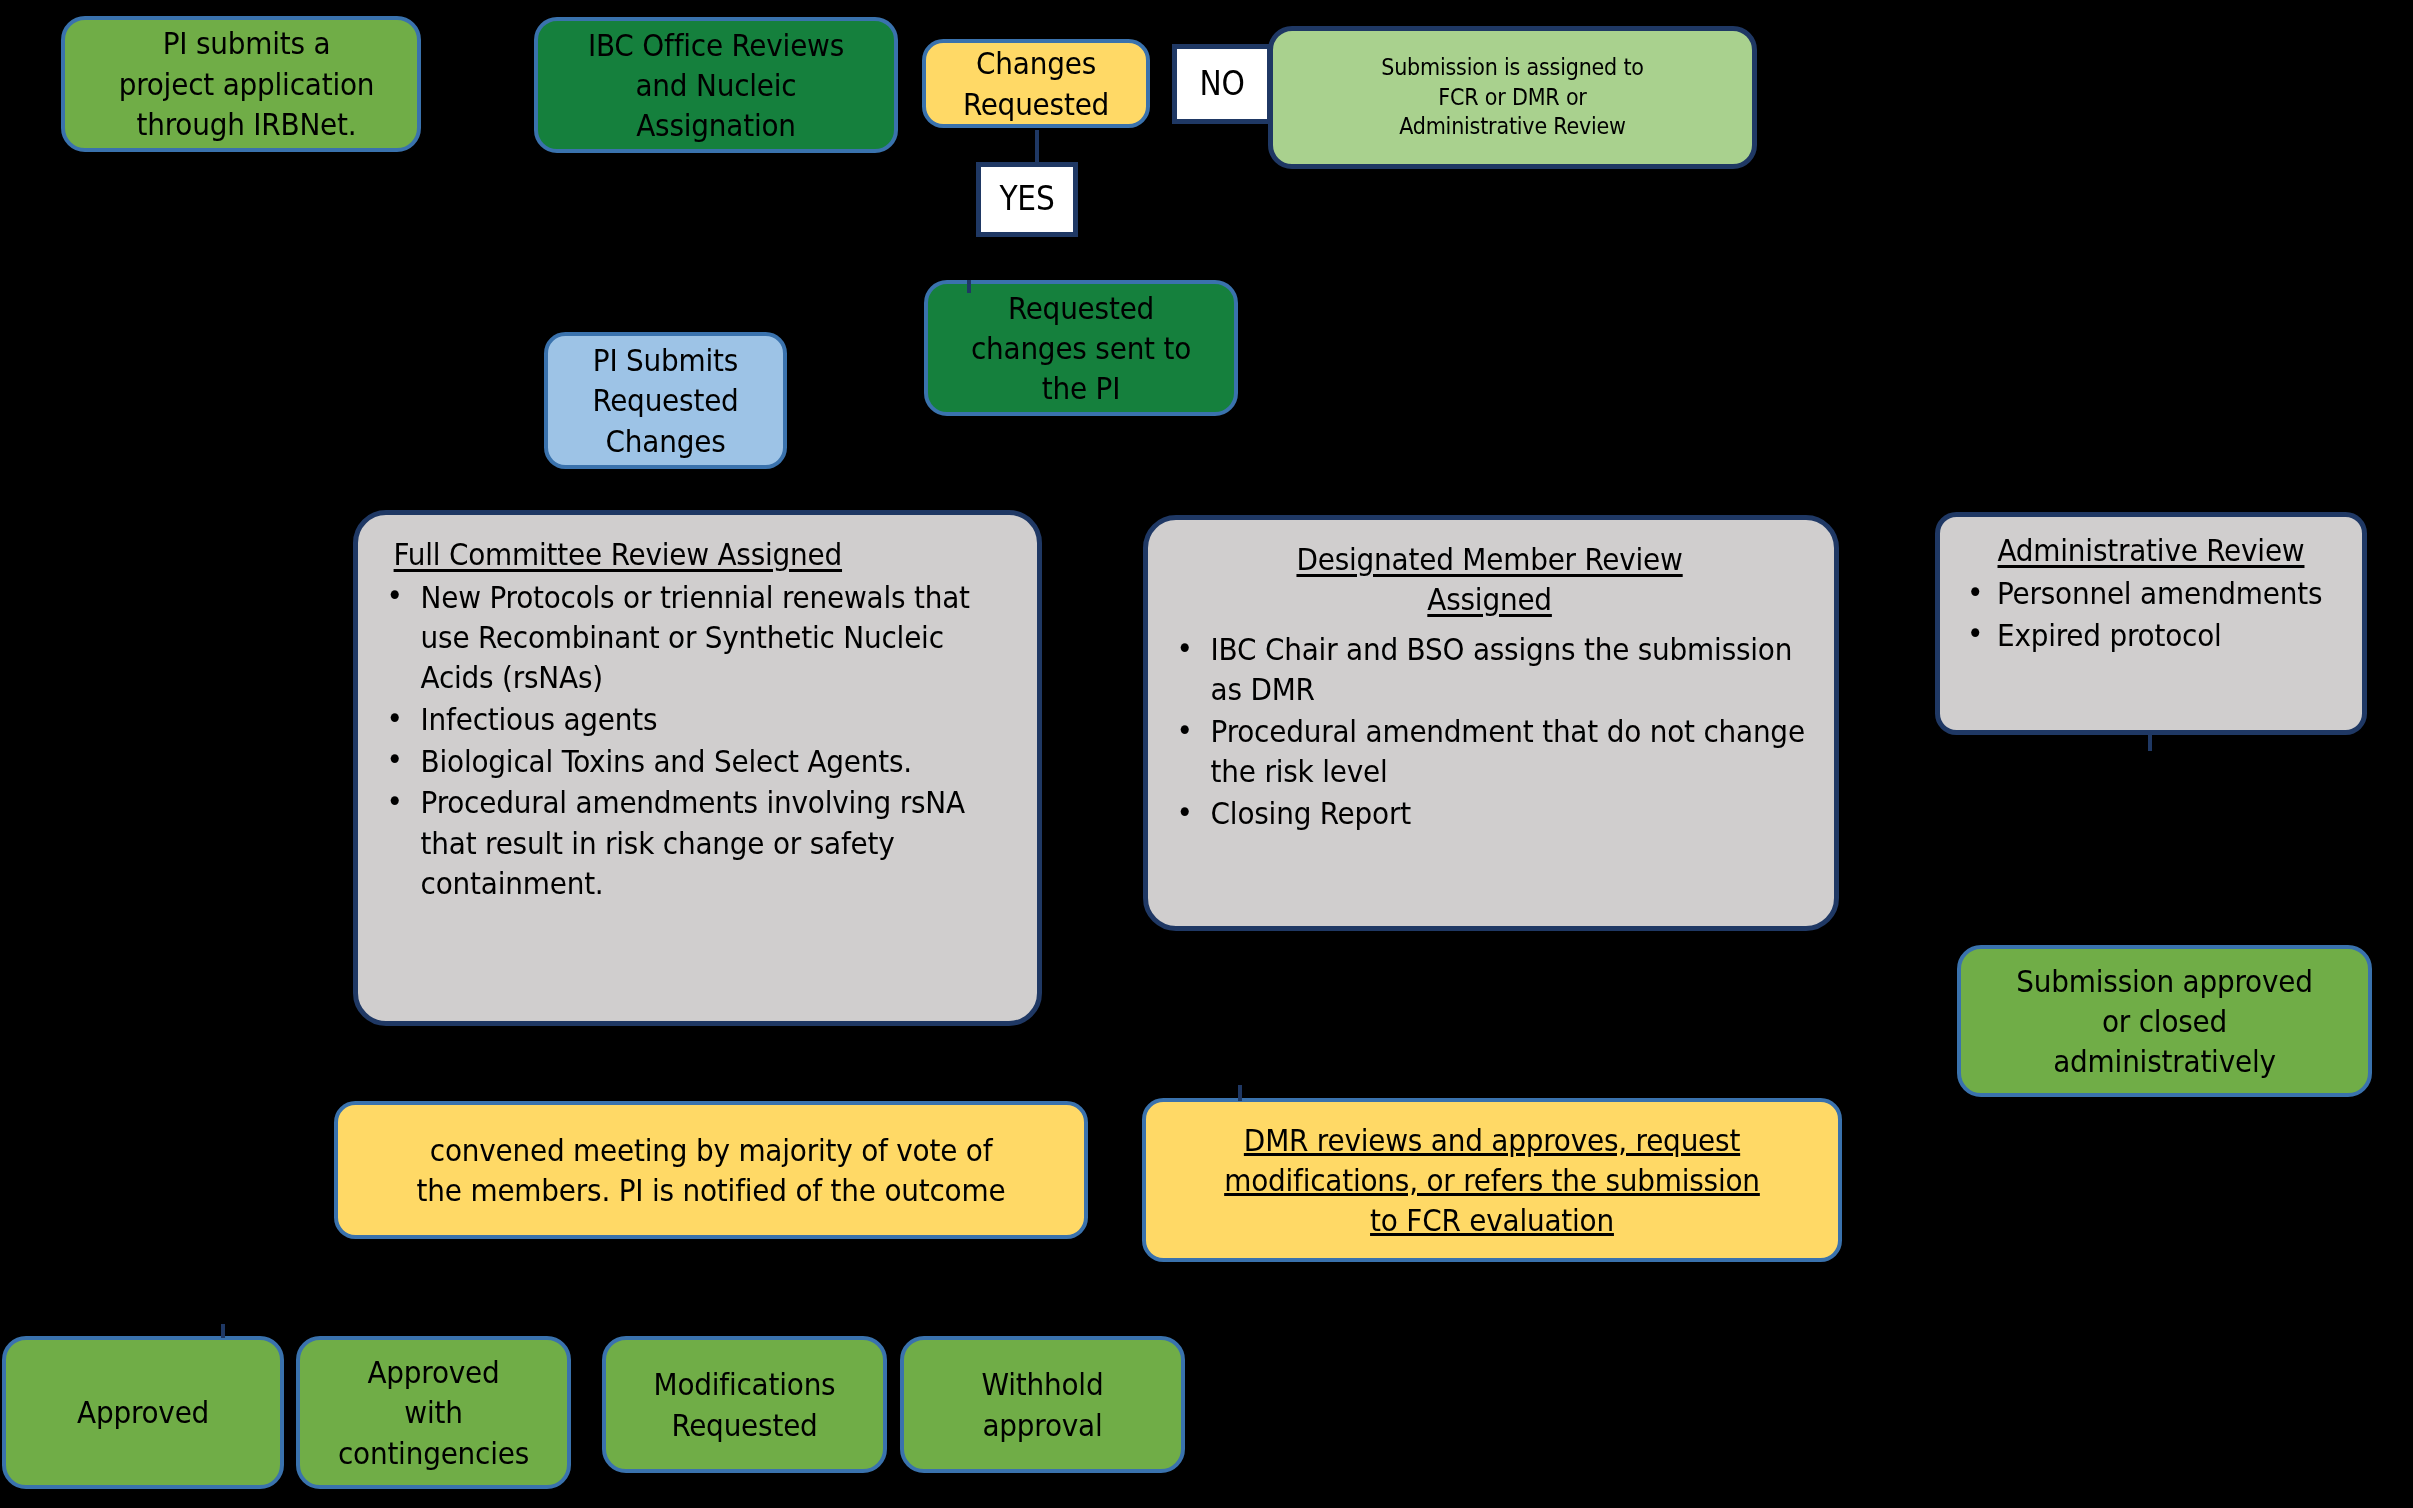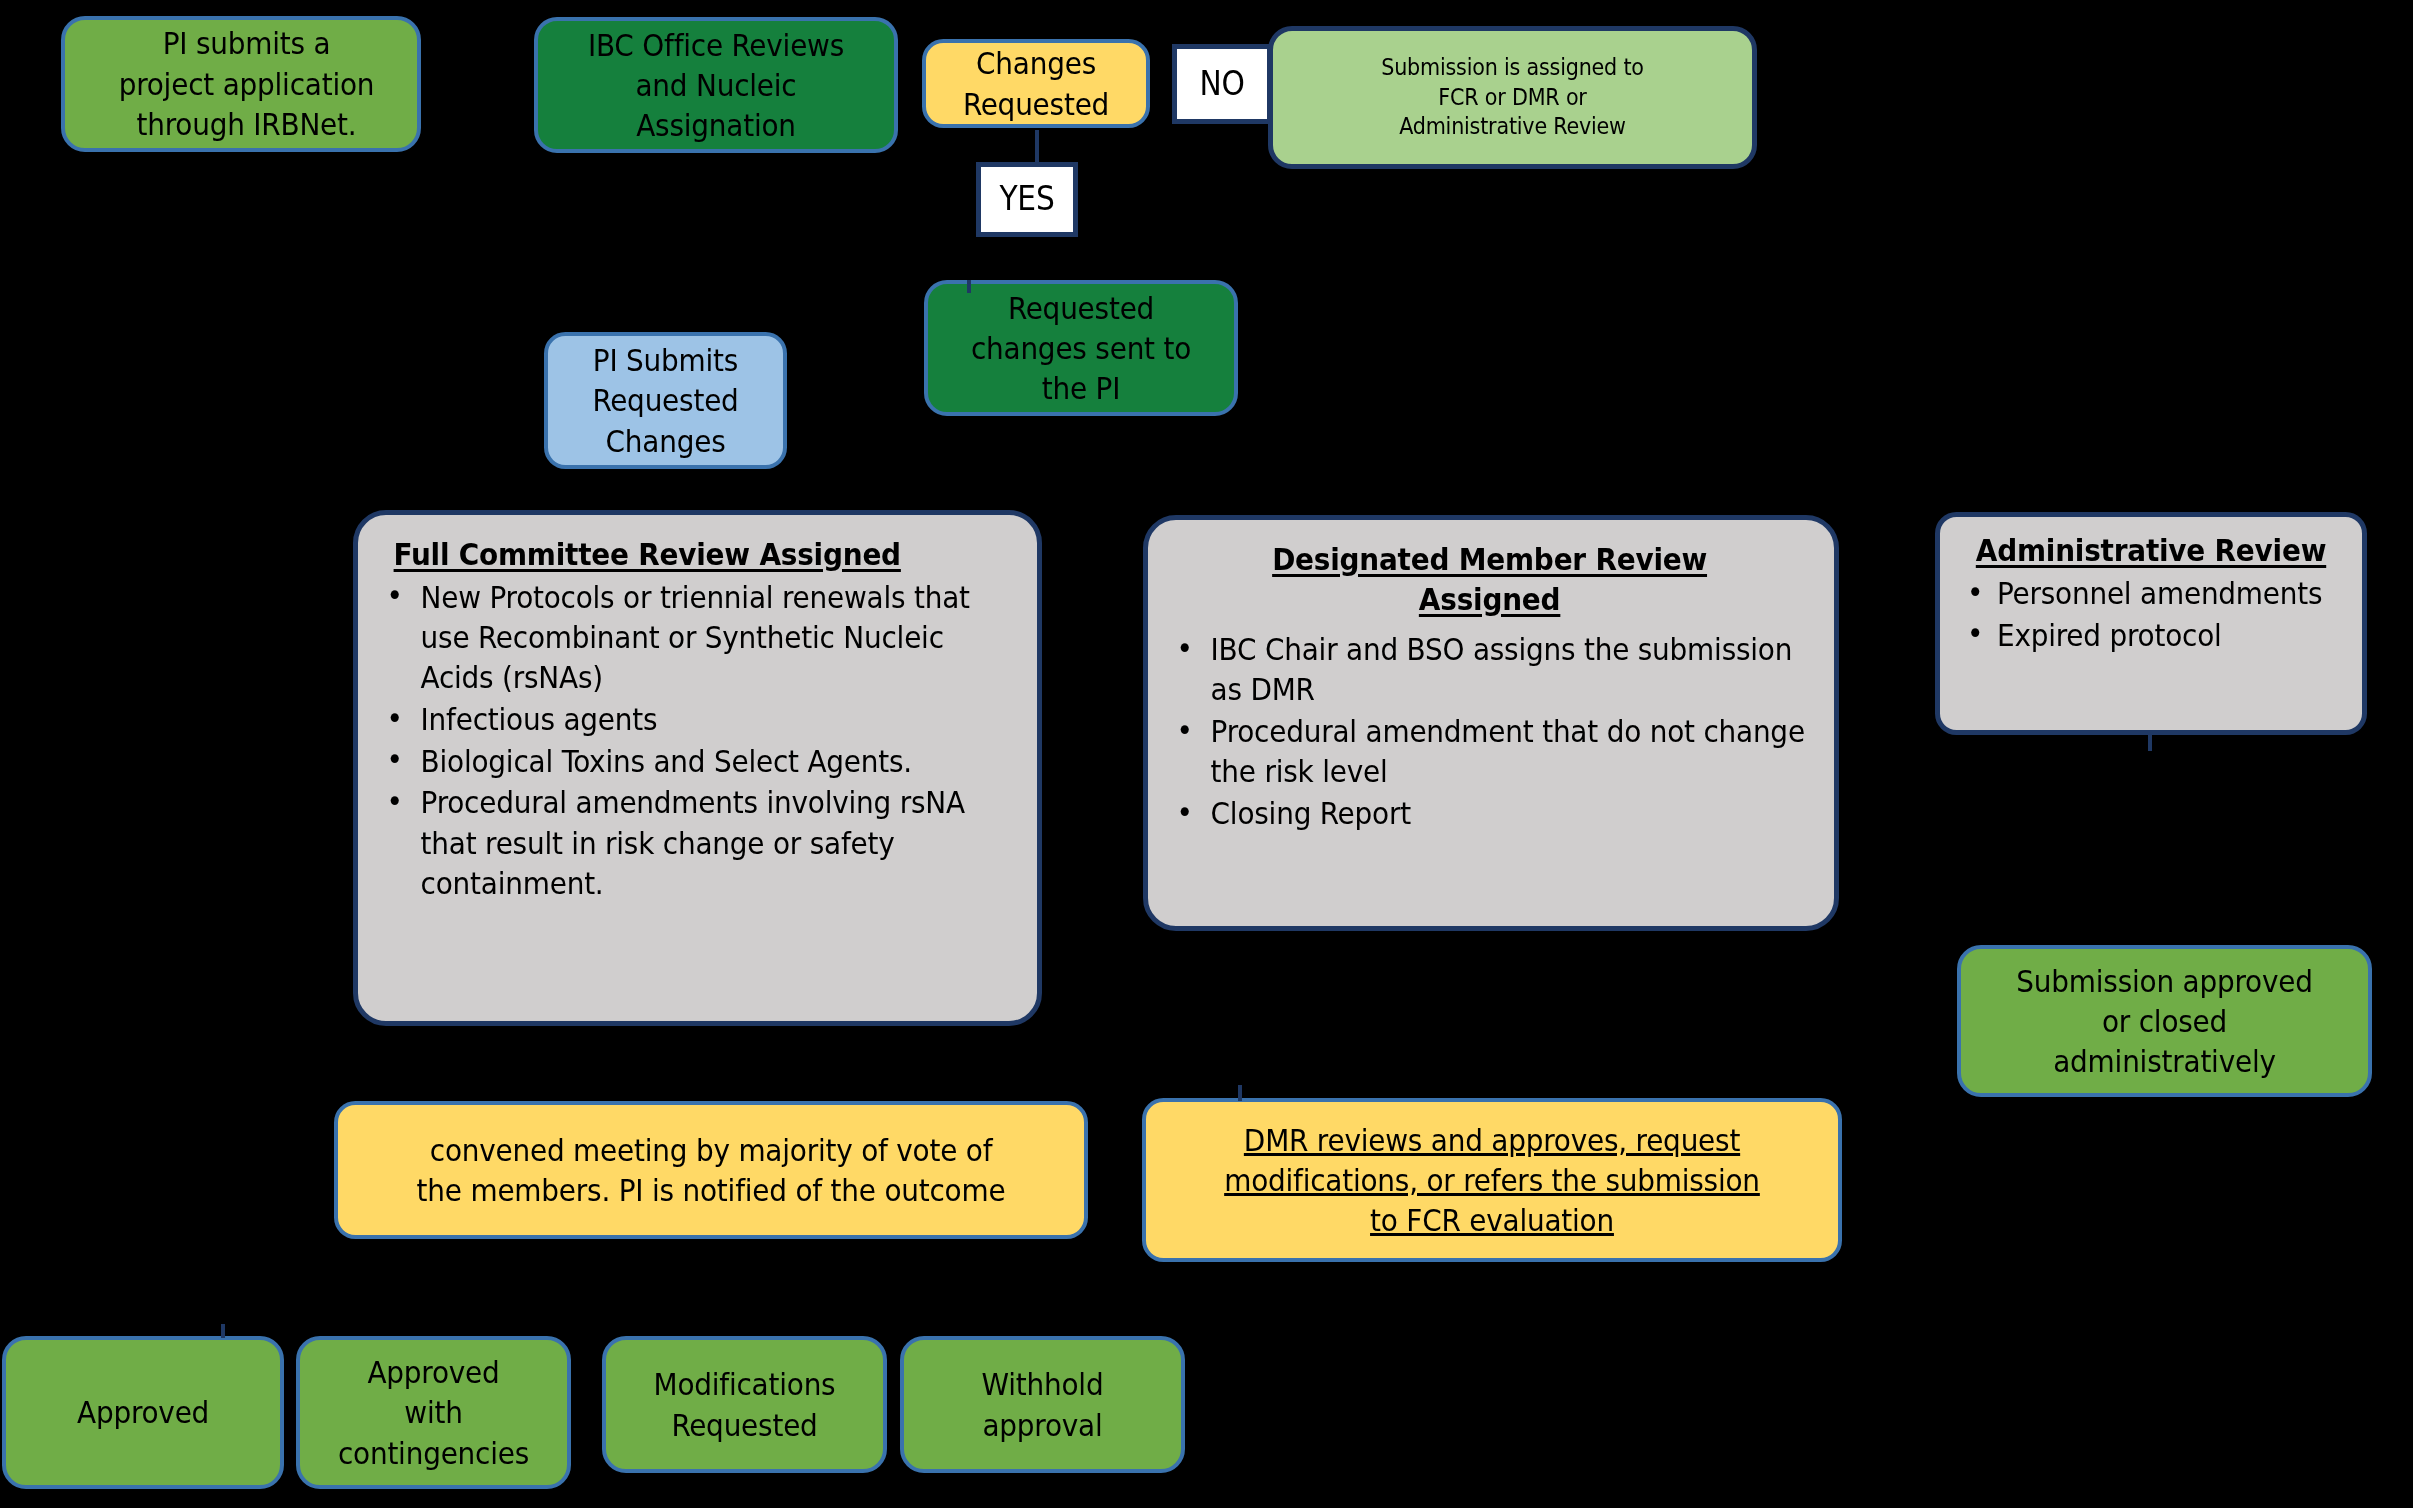--- a/index.html
+++ b/index.html
@@ -34,21 +34,21 @@
   .white   {background:#FFFFFF; border:5px solid #1F3864; border-radius:0;}
 
   
   .listbox{
     align-items:stretch;
     justify-content:flex-start;
     text-align:left;
     padding:18.6px 21.4px 18.6px 18.6px;
   }
   .listbox .hdr{
-    font-weight:700;
+    font-weight:400;
     text-align:center;
     text-decoration:underline;
     text-underline-offset:3.6px;
     margin:0 0 2.9px 0;
     align-self:center;
   }
   .listbox .hdr.left{align-self:flex-start;margin-left:17px;text-align:left;}
   .listbox ul{
     margin:0;
     padding:0;

